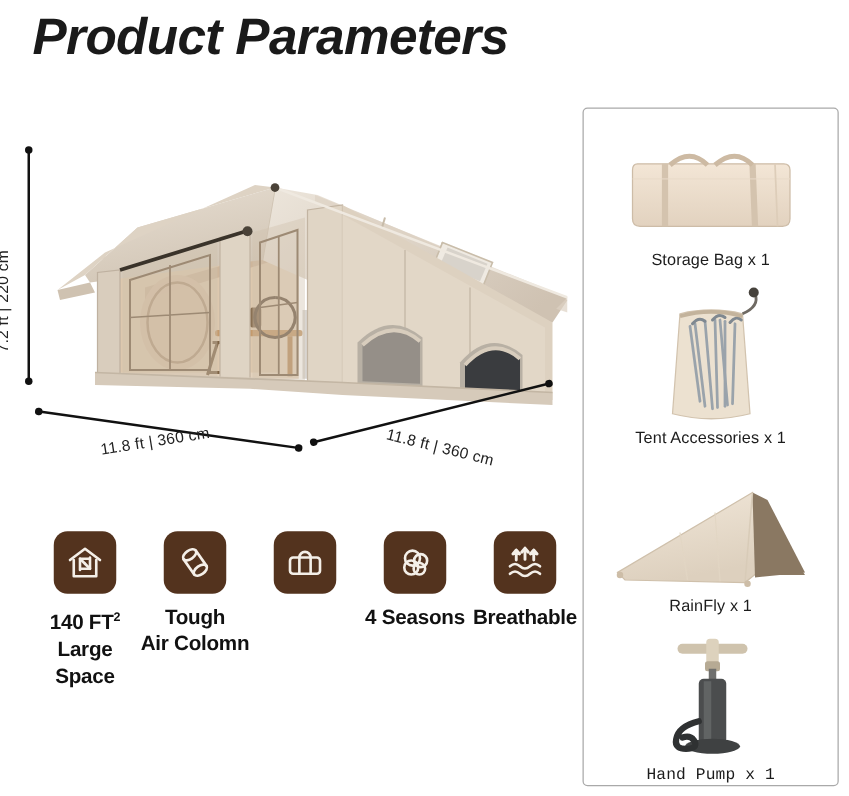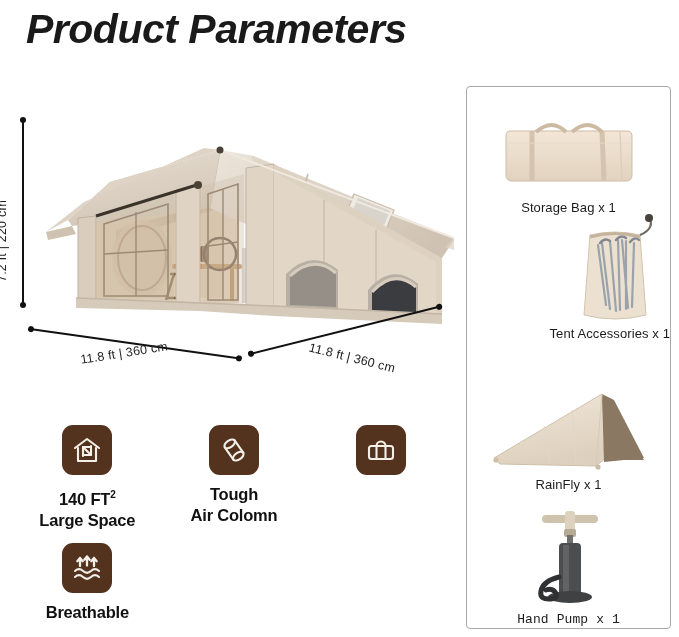--- a/index.html
+++ b/index.html
@@ -79,26 +79,26 @@
   .tent-wrap {
     position: absolute;
     left: 24px; top: 28px;
     width: 430px; height: 240px;
   }
   .tent-wrap svg { display: block; width: 100%; height: 100%; }
 
   
   .features {
     position: absolute;
-    left: 14px;
+    left: 24px;
     top: 355px;
     width: 440px;
     display: grid;
-    grid-template-columns: repeat(3, 1fr);
-    row-gap: 12px;
+    grid-template-columns: repeat(5, 1fr);
+    row-gap: 28px;
   }
   .feature { display: flex; flex-direction: column; align-items: center; }
   .feature-icon {
     width: 50px; height: 50px;
     background: #53331e;
     border-radius: 11px;
     display: flex; align-items: center; justify-content: center;
     margin-bottom: 9px;
   }
   .feature-icon svg { display: block; }
@@ -290,20 +290,31 @@
       <div class="feature-icon">
         <svg width="32" height="32" viewBox="0 0 32 32" fill="none" stroke="#f4efe8" stroke-width="2.1" stroke-linecap="round" stroke-linejoin="round">
           <rect x="4" y="12" width="24" height="13" rx="2.5"></rect>
           <path d="M11.5 12 L11.5 25"></path>
           <path d="M20.5 12 L20.5 25"></path>
           <path d="M11.5 12 A4.5 4.5 0 0 1 20.5 12"></path>
         </svg>
       </div>
     </div>
 
+    <div class="feature">
+      <div class="feature-icon">
+        <svg width="32" height="32" viewBox="0 0 32 32" fill="none" stroke="#f4efe8" stroke-width="2.1" stroke-linecap="round" stroke-linejoin="round">
+          <circle cx="14" cy="12.5" r="6"></circle>
+          <circle cx="20.5" cy="14.5" r="5.2"></circle>
+          <circle cx="13" cy="20" r="5.6"></circle>
+          <circle cx="19.5" cy="21" r="4.6"></circle>
+        </svg>
+      </div>
+      <div class="feature-label">4 Seasons</div>
+    </div>
 
     <div class="feature">
       <div class="feature-icon">
         <svg width="32" height="32" viewBox="0 0 32 32" fill="none" stroke="#f4efe8" stroke-width="2.1" stroke-linecap="round" stroke-linejoin="round">
           <path d="M9 14 L9 7 M9 6 L6.3 9.2 M9 6 L11.7 9.2" stroke-width="2.3"></path>
           <path d="M16 13.5 L16 5.5 M16 4.5 L13.3 7.8 M16 4.5 L18.7 7.8" stroke-width="2.3"></path>
           <path d="M23 14 L23 7 M23 6 L20.3 9.2 M23 6 L25.7 9.2" stroke-width="2.3"></path>
           <path d="M4 19 q4 -3.6 8 0 t8 0 t8 0"></path>
           <path d="M4 25 q4 -3.6 8 0 t8 0 t8 0"></path>
         </svg>
@@ -330,21 +341,21 @@
         <path d="M108 18 L110 68" stroke="#d4c3ae" stroke-width="5" fill="none"></path>
         <path d="M42 19 q16 -14 30 0" fill="none" stroke="#cdbaa3" stroke-width="4"></path>
         <path d="M78 19 q16 -14 30 0" fill="none" stroke="#cdbaa3" stroke-width="4"></path>
         <path d="M12 30 L138 30" stroke="#e8dac8" stroke-width="1" opacity=".8"></path>
         <path d="M126 18 L128 68" stroke="#ddcdb9" stroke-width="1.4"></path>
       </svg>
     </div>
     <div class="acc-label">Storage Bag x 1</div>
   </div>
 
-  <div class="acc-item" style="top:124px; height:130px;align-items:flex-end;">
+  <div class="acc-item" style="top:140px; height:130px;">
     <div class="acc-art">
       <svg width="110" height="108" viewBox="0 0 110 108">
         <path d="M30 22 q25 -6 50 0 l6 80 q-31 8 -62 0 Z" fill="#ece1d0" stroke="#d2c3ae" stroke-width="1"></path>
         <g stroke="#9aa3ab" stroke-width="2.2" fill="none" stroke-linecap="round">
           <path d="M42 30 L50 96"></path>
             <path d="M50 28 L56 98"></path>
             <path d="M58 27 L60 97"></path>
           <path d="M66 28 L66 96"></path>
             <path d="M74 30 L72 94"></path>
           <path d="M38 32 L46 92"></path>

